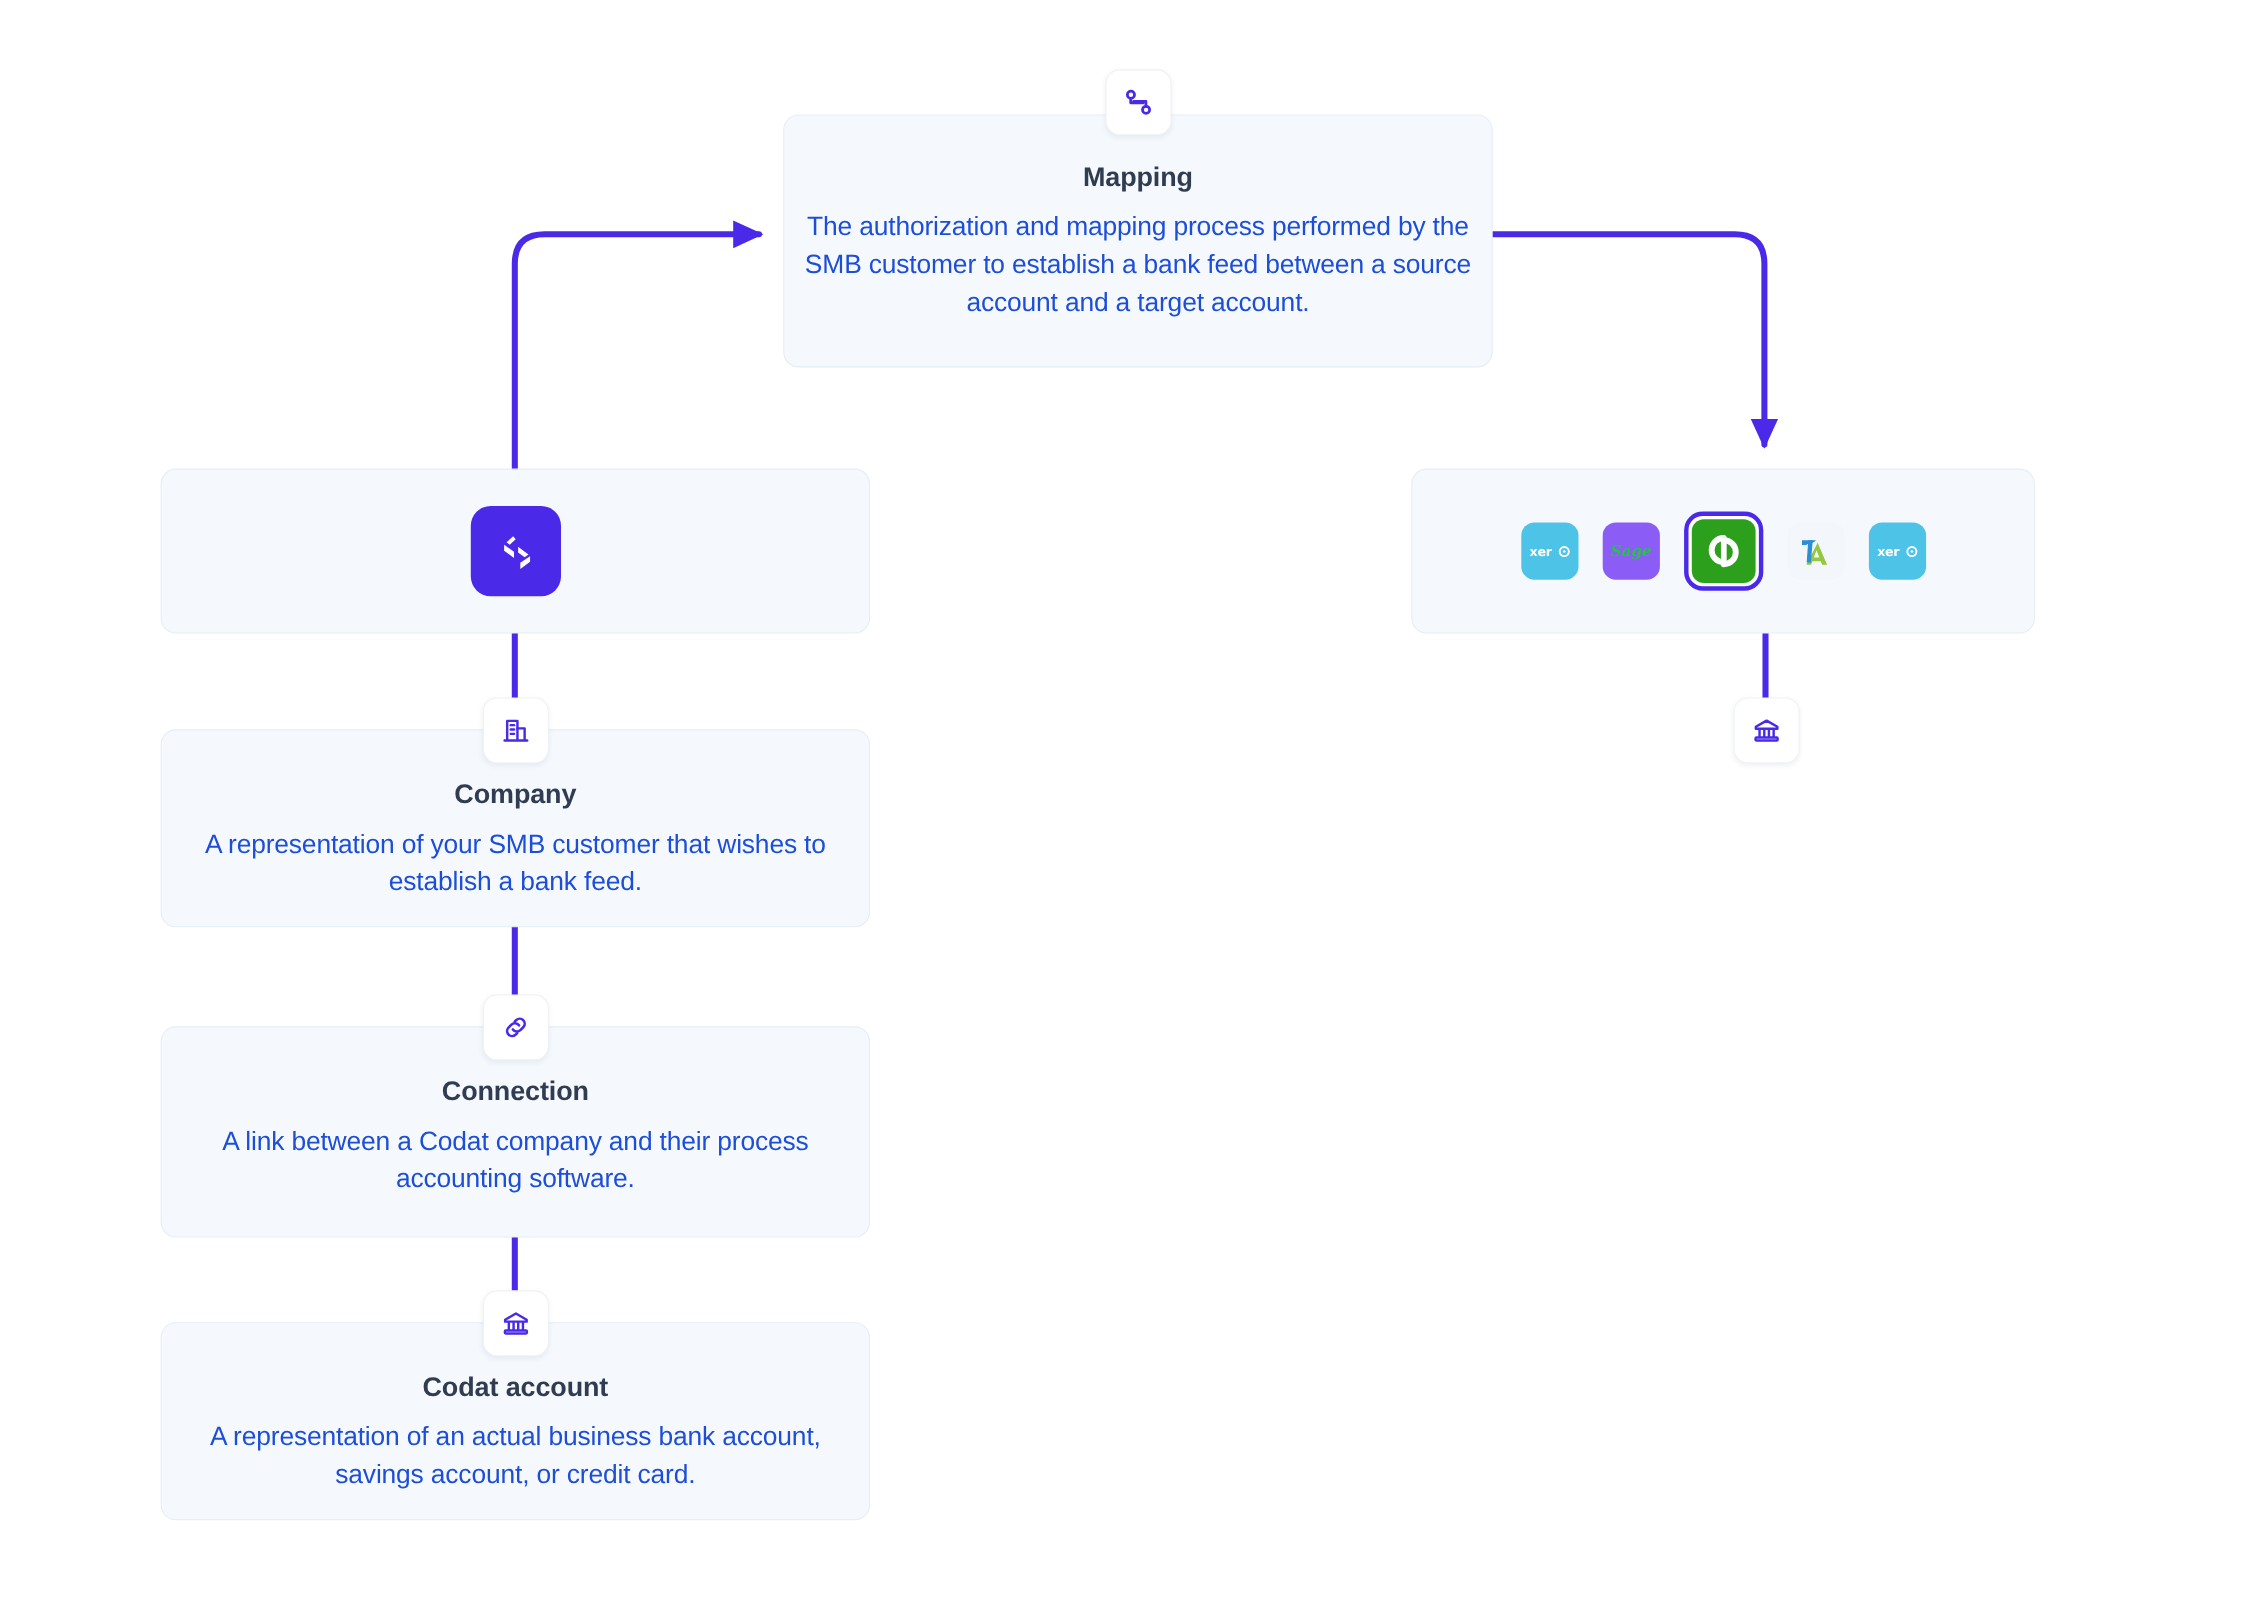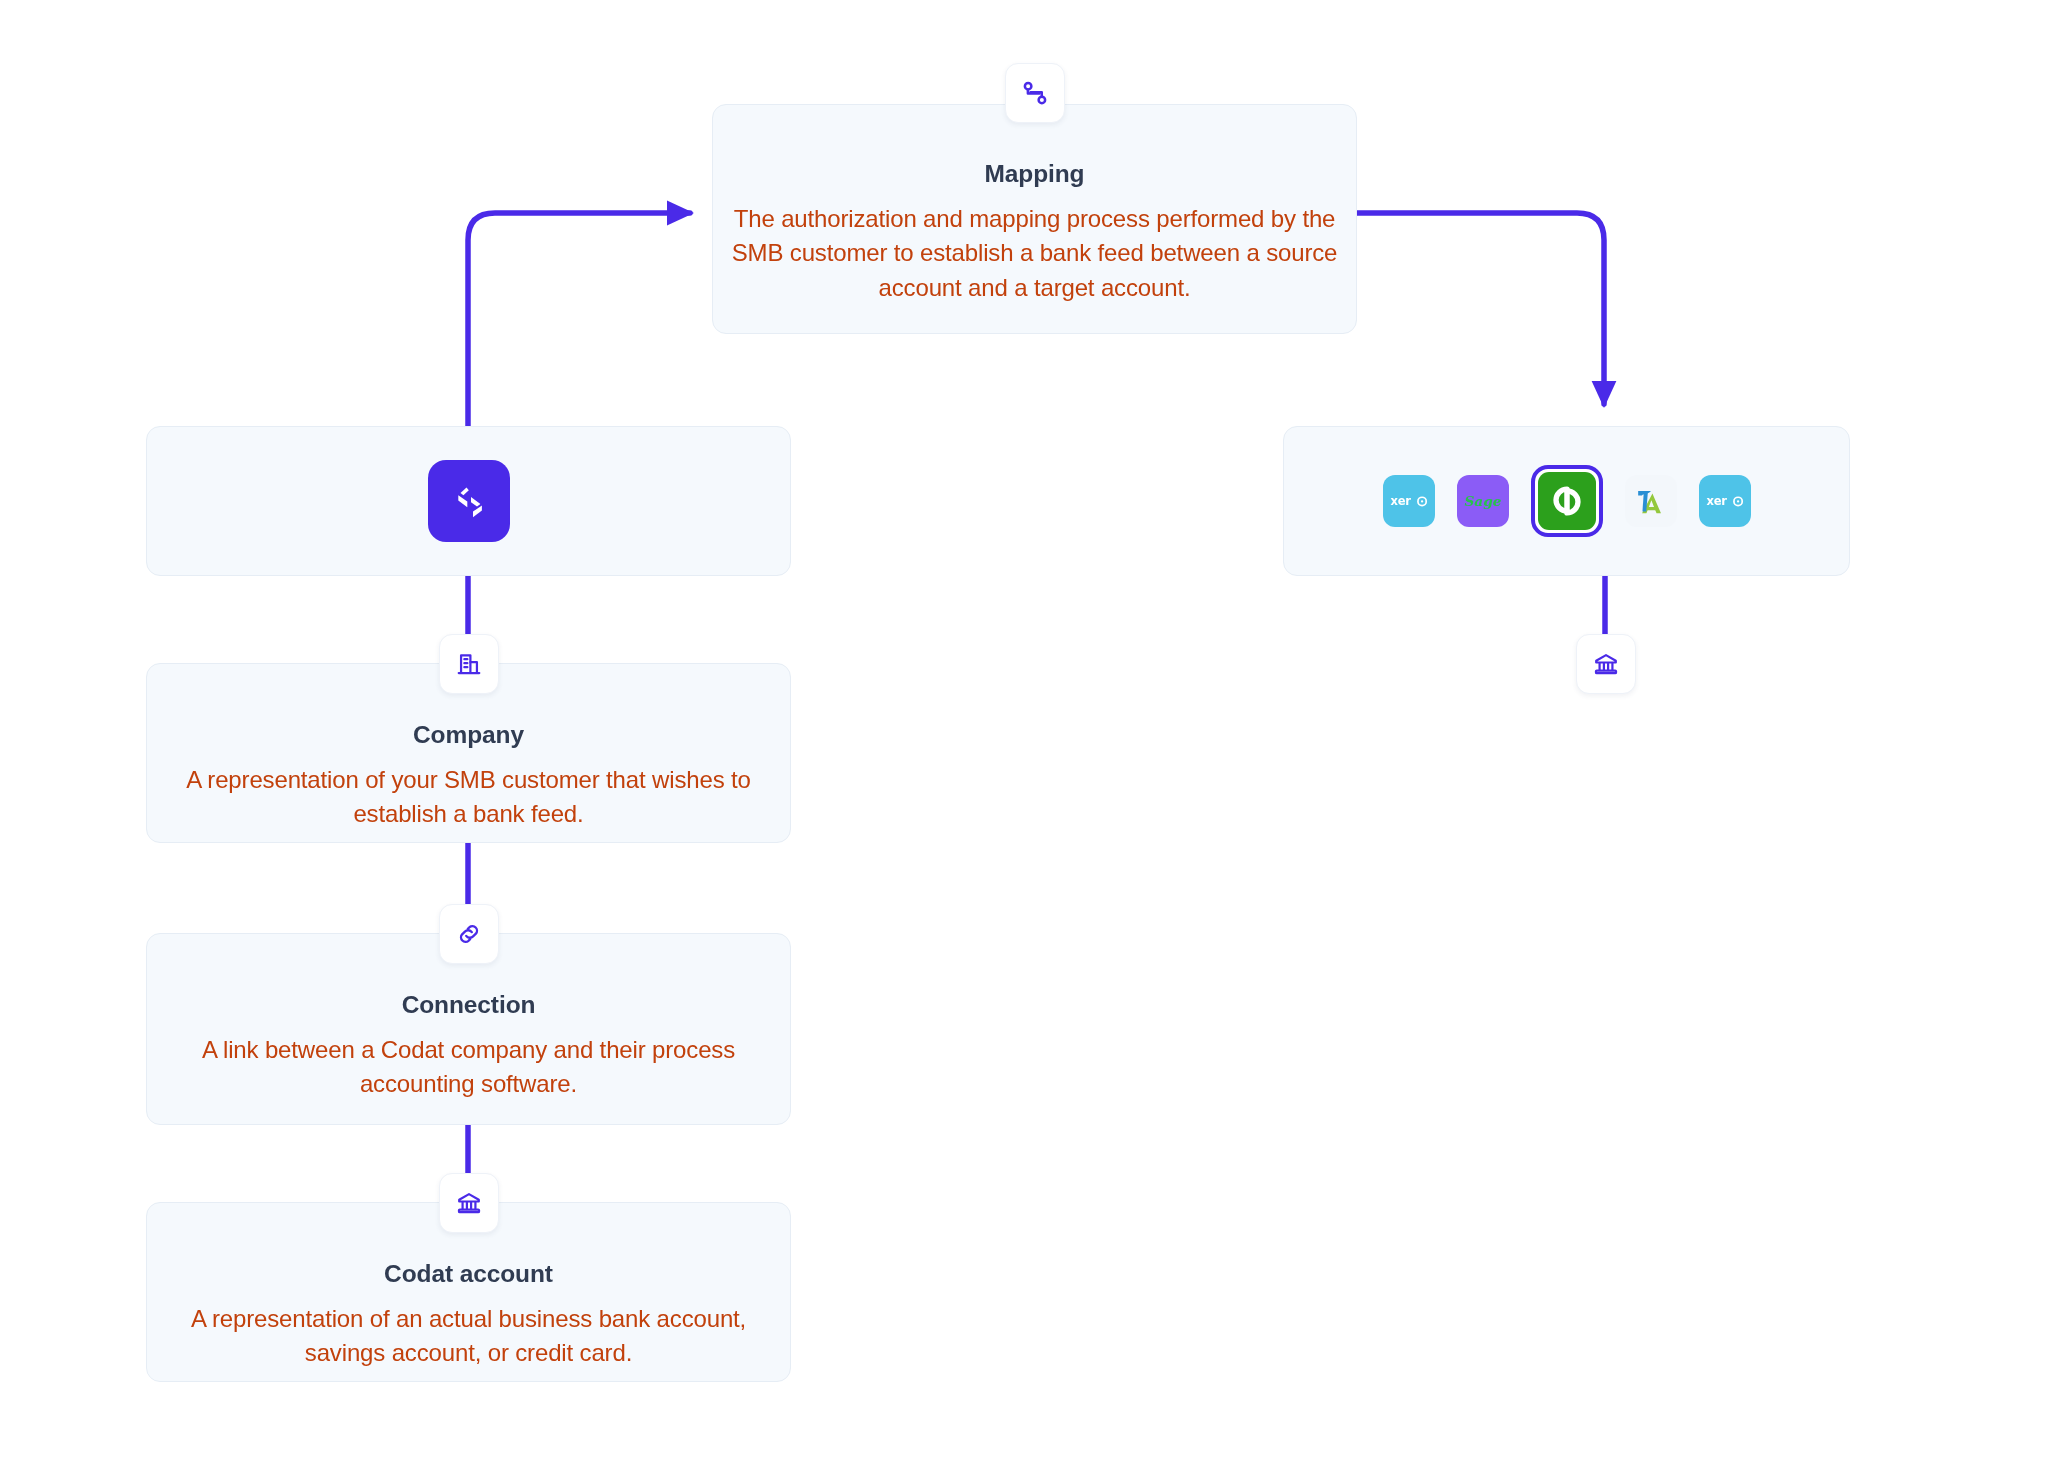--- a/index.html
+++ b/index.html
@@ -45,28 +45,28 @@
     border: 1px solid #e6edf5;
     border-radius: 14px;
     text-align: center;
   }
 
   .card-title {
     font-size: 24.5px;
     font-weight: bold;
     color: #303c52;
     letter-spacing: -0.1px;
-    margin: 12px;
+    margin: 0;
     padding: 0;
     line-height: 1.2;
   }
 
   .card-body {
     font-size: 24px;
-    color: #c2410c;
+    color: #1d4ed8;
     line-height: 1.42;
     margin: 0;
     padding: 0 18px;
     letter-spacing: -0.15px;
   }
 
   
   .icon-tile {
     position: absolute;
     width: 58px;

